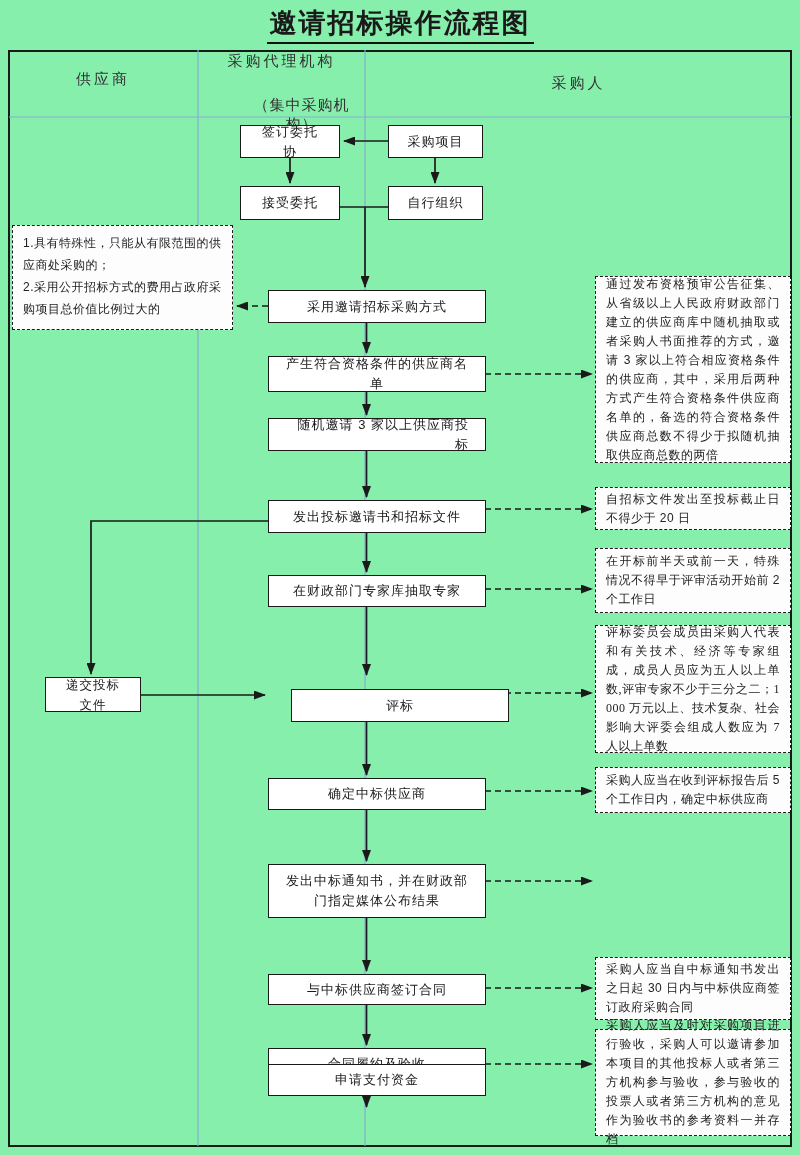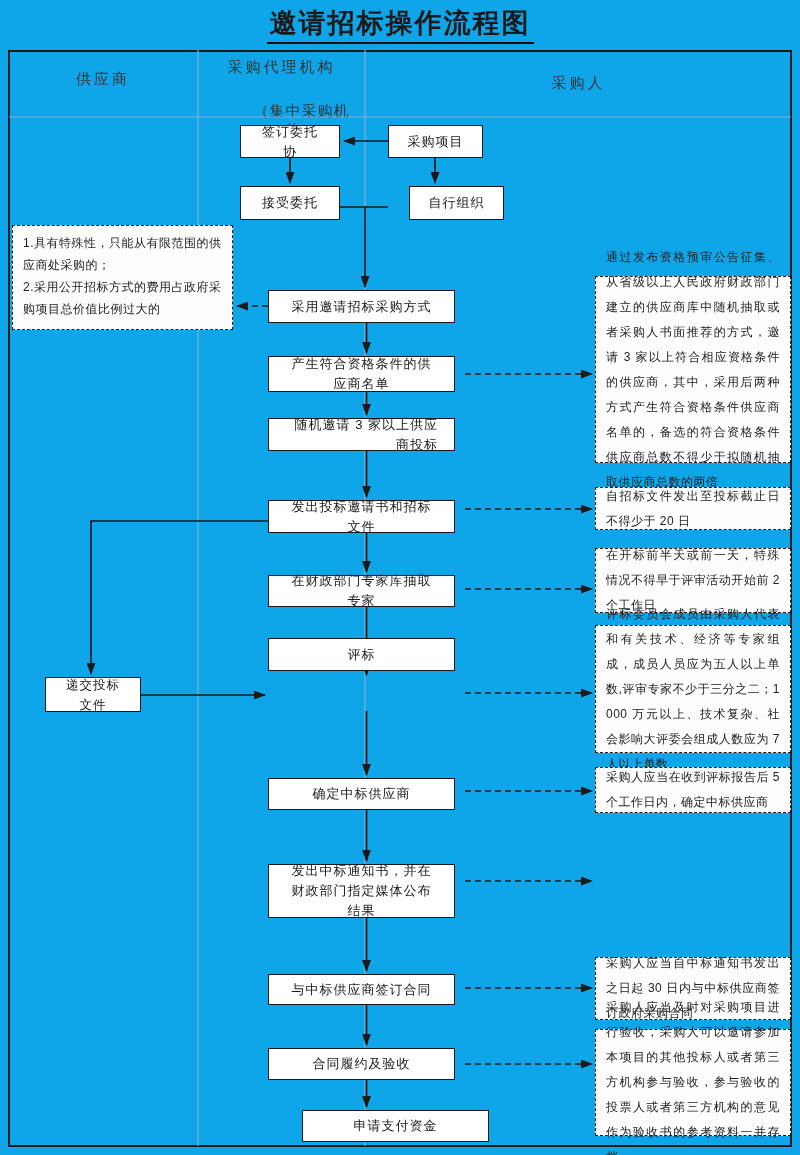--- a/index.html
+++ b/index.html
@@ -1,18 +1,18 @@
 <!DOCTYPE html>
 <html><head>
 <meta charset="utf-8">
 <style>
   html,body{margin:0;padding:0;background:#e8e8e8;}
   .page{
     position:relative;width:800px;height:1155px;margin:0 auto;
-    background:#0ea5e9;overflow:hidden;
+    background:#86efac;overflow:hidden;
     font-family:"Liberation Sans","DejaVu Sans",sans-serif;
     color:#1a1a1a;
   }
   .title{
     position:absolute;top:5px;left:0;width:800px;text-align:center;
     font-size:27px;font-weight:bold;letter-spacing:2px;
   }
   .title span{display:inline-block;border-bottom:2px solid #111;padding:0 3px 1px 3px;}
   .frame{
     position:absolute;left:8px;top:50px;width:784px;height:1097px;
@@ -24,26 +24,26 @@
   .lane-label .sub{display:block;letter-spacing:1px;margin-top:25px;padding-left:40px;}
   svg.overlay{position:absolute;left:0;top:0;width:800px;height:1155px;pointer-events:none;}
   .conn{stroke:#1a1a1a;stroke-width:1.7;fill:none;}
   .conn.dashed{stroke-width:1.4;stroke-dasharray:6 4;}
   .divider{stroke-width:1.2;}
   .fbox,.sbox{
     position:absolute;background:#fff;border:1.6px solid #1a1a1a;box-sizing:border-box;
     display:flex;align-items:center;justify-content:center;text-align:center;
     font-size:13px;letter-spacing:1px;line-height:20px;padding:0 16px;
   }
-  .fbox{left:268px;width:187px;}
+  .fbox{left:268px;width:218px;}
   .note{
     position:absolute;left:595px;width:196px;box-sizing:border-box;
     border:1.4px dashed #1a1a1a;background:#fdfdfd;
     display:flex;align-items:center;
-    font-size:12px;line-height:25px;letter-spacing:0.5px;
+    font-size:12px;line-height:19px;letter-spacing:0.5px;
     padding:4px 10px;text-align:justify;word-break:break-all;color:#222;
   }
   .leftnote{
     position:absolute;left:12px;top:225px;width:221px;height:105px;box-sizing:border-box;
     border:1.4px dashed #1a1a1a;background:#fdfdfd;
     font-size:12px;line-height:22px;letter-spacing:0.5px;
     padding:6px 10px;text-align:left;word-break:break-all;color:#222;
   }
 </style>
 </head>
@@ -51,21 +51,21 @@
 
 <div class="page">
 
   <div class="title"><span>邀请招标操作流程图</span></div>
 
   <div class="frame"></div>
 
   <div class="lane-label" style="left:8px;top:70px;width:190px;">
     <span>供应商</span>
   </div>
-  <div class="lane-label" style="left:198px;top:58px;width:167px;">
+  <div class="lane-label" style="left:198px;top:52px;width:167px;">
     <span>采购代理机构</span>
     <span class="sub">（集中采购机构）</span>
   </div>
   <div class="lane-label" style="left:365px;top:74px;width:427px;">
     <span>采购人</span>
   </div>
 
   <svg class="overlay">
     <defs>
       <marker id="arr" markerUnits="userSpaceOnUse" markerWidth="12" markerHeight="9" refX="11" refY="4.5" orient="auto">
@@ -104,51 +104,51 @@
     <path class="conn dashed" d="M465 693 L592 693" marker-end="url(#arr)"></path>
     <path class="conn dashed" d="M465 791 L592 791" marker-end="url(#arr)"></path>
     <path class="conn dashed" d="M465 881 L592 881" marker-end="url(#arr)"></path>
     <path class="conn dashed" d="M465 988 L592 988" marker-end="url(#arr)"></path>
     <path class="conn dashed" d="M465 1064 L592 1064" marker-end="url(#arr)"></path>
   </svg>
 
   <div class="sbox" style="left:240px;top:125px;width:100px;height:33px;">签订委托协</div>
   <div class="sbox" style="left:388px;top:125px;width:95px;height:33px;">采购项目</div>
   <div class="sbox" style="left:240px;top:186px;width:100px;height:34px;">接受委托</div>
-  <div class="sbox" style="left:388px;top:186px;width:95px;height:34px;margin-left:21px;">自行组织</div>
+  <div class="sbox" style="left:388px;top:186px;width:95px;height:34px;">自行组织</div>
 
   <div class="fbox" style="top:290px;height:33px;">采用邀请招标采购方式</div>
   <div class="fbox" style="top:356px;height:36px;">产生符合资格条件的供应商名单</div>
   <div class="fbox" style="top:418px;height:33px;text-align:right;">随机邀请 3 家以上供应商投标</div>
   <div class="fbox" style="top:500px;height:33px;">发出投标邀请书和招标文件</div>
   <div class="fbox" style="top:575px;height:32px;">在财政部门专家库抽取专家</div>
-  <div class="fbox" style="top:638px;height:33px;">评标</div>
+  <div class="fbox" style="top:689px;height:33px;margin-left:23px;">评标</div>
   <div class="fbox" style="top:778px;height:32px;">确定中标供应商</div>
   <div class="fbox" style="top:974px;height:31px;">与中标供应商签订合同</div>
   <div class="fbox" style="top:864px;height:54px;">发出中标通知书，并在财政部门指定媒体公布结果</div>
   <div class="fbox" style="top:1048px;height:32px;">合同履约及验收</div>
-  <div class="fbox" style="top:1110px;height:32px;margin-left:34px;">申请支付资金</div>
+  <div class="fbox" style="top:1064px;height:32px;">申请支付资金</div>
 
   <div class="sbox" style="left:45px;top:677px;width:96px;height:35px;font-size:12.5px;">递交投标文件</div>
 
   <div class="leftnote">
     <div>1.具有特殊性，只能从有限范围的供应商处采购的；</div>
     <div>2.采用公开招标方式的费用占政府采购项目总价值比例过大的</div>
   </div>
 
   <div class="note" style="top:276px;height:187px;">
       <div>通过发布资格预审公告征集、从省级以上人民政府财政部门建立的供应商库中随机抽取或者采购人书面推荐的方式，邀请 3 家以上符合相应资格条件的供应商，其中，采用后两种方式产生符合资格条件供应商名单的，备选的符合资格条件供应商总数不得少于拟随机抽取供应商总数的两倍</div>
     </div>
   <div class="note" style="top:487px;height:43px;">
       <div>自招标文件发出至投标截止日不得少于 20 日</div>
     </div>
   <div class="note" style="top:548px;height:65px;">
       <div>在开标前半天或前一天，特殊情况不得早于评审活动开始前 2 个工作日</div>
     </div>
-  <div class="note" style="top:625px;height:128px;">
+  <div class="note" style="top:625px;height:128px;font-family:Liberation Serif, serif;">
       <div>评标委员会成员由采购人代表和有关技术、经济等专家组成，成员人员应为五人以上单数,评审专家不少于三分之二；1000 万元以上、技术复杂、社会影响大评委会组成人数应为 7 人以上单数</div>
     </div>
   <div class="note" style="top:767px;height:46px;">
       <div>采购人应当在收到评标报告后 5 个工作日内，确定中标供应商</div>
     </div>
   <div class="note" style="top:957px;height:63px;">
       <div>采购人应当自中标通知书发出之日起 30 日内与中标供应商签订政府采购合同</div>
     </div>
   <div class="note" style="top:1029px;height:107px;">
       <div>采购人应当及时对采购项目进行验收，采购人可以邀请参加本项目的其他投标人或者第三方机构参与验收，参与验收的投票人或者第三方机构的意见作为验收书的参考资料一并存档</div>

